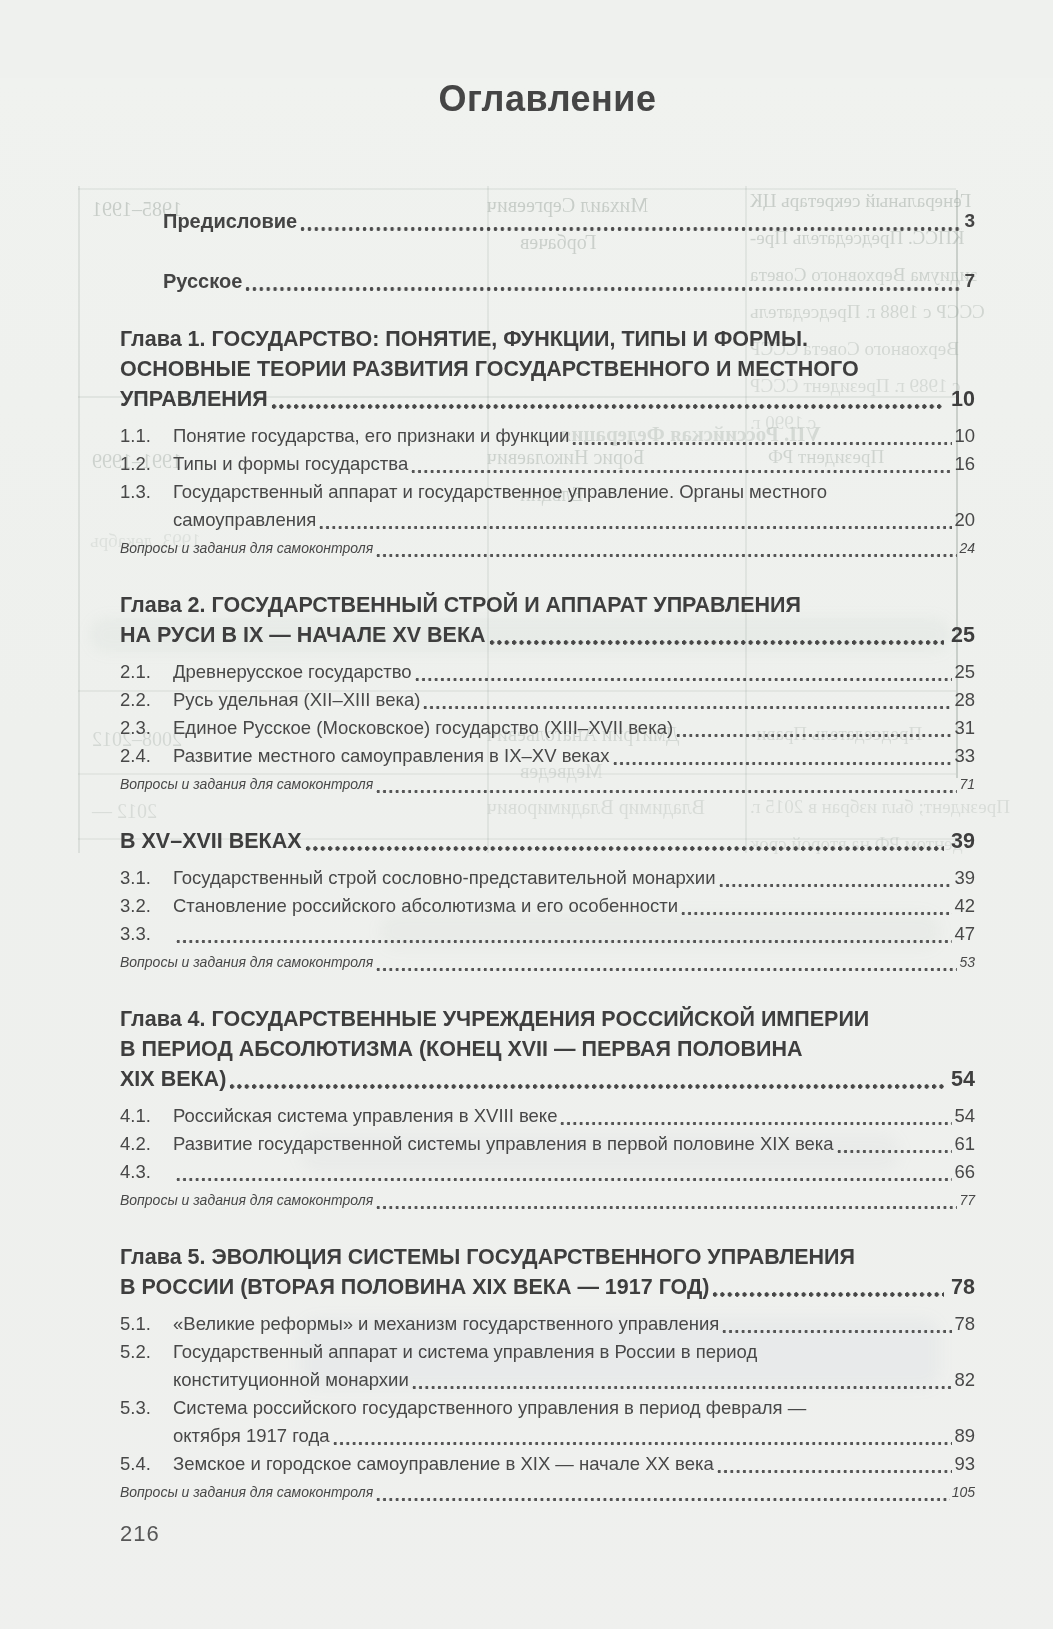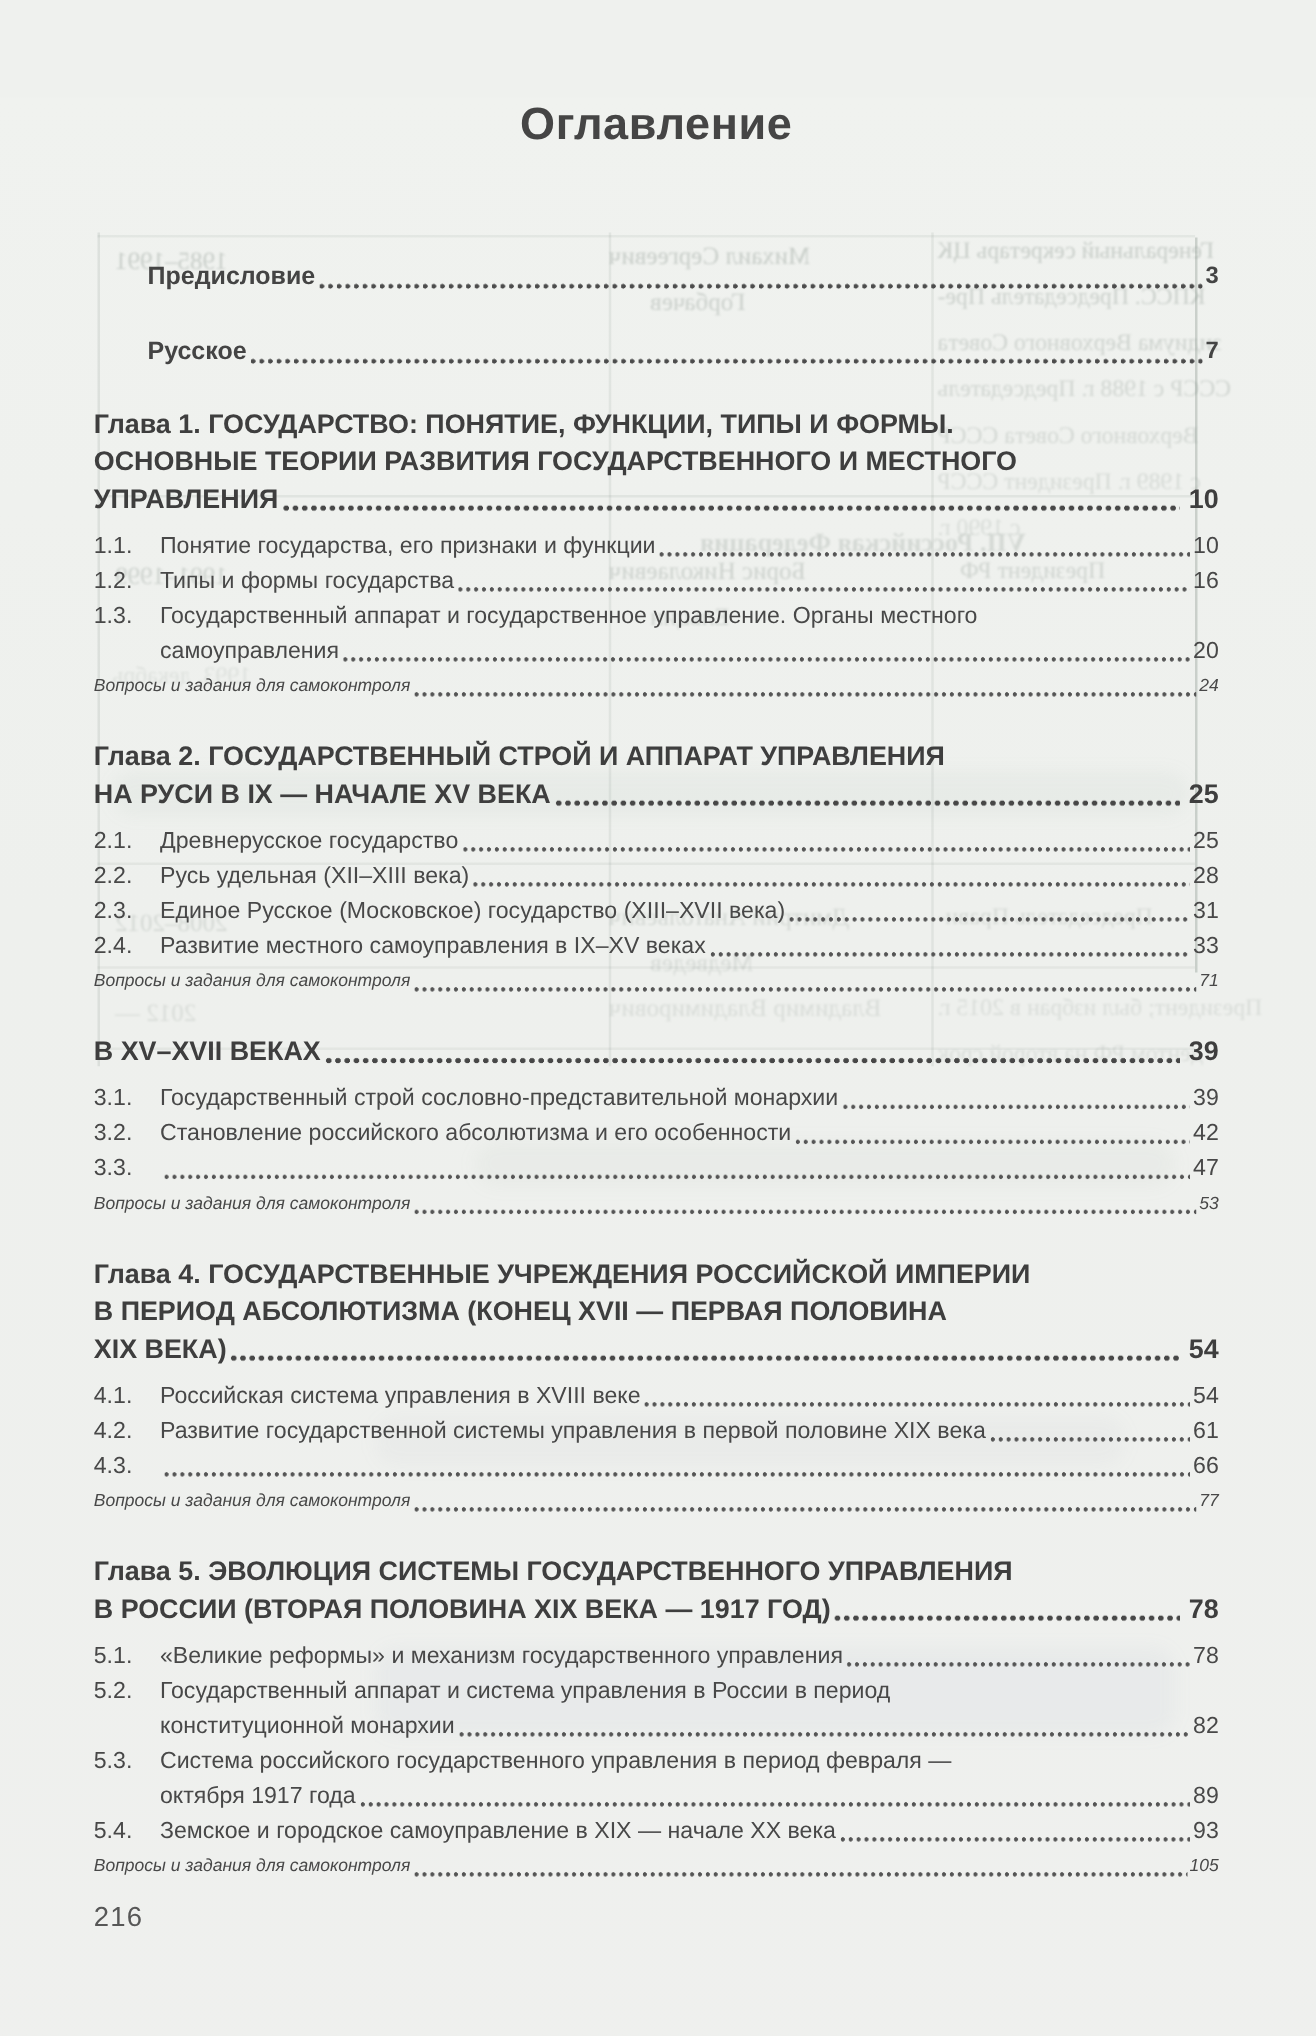--- a/index.html
+++ b/index.html
@@ -35,21 +35,21 @@
   }
   .smudge {
     position: absolute;
     border-radius: 18px;
     filter: blur(7px);
   }
   
   .content {
     position: relative;
     z-index: 2;
-    padding: 0 78px 0 75px;
+    padding: 0 78px 0 120px;
   }
   .title {
     margin-top: 78px;
     text-align: center;
     font-size: 36px;
     font-weight: 700;
     letter-spacing: 0.5px;
     color: #454545;
   }
   .toc { margin-top: 86px; }

